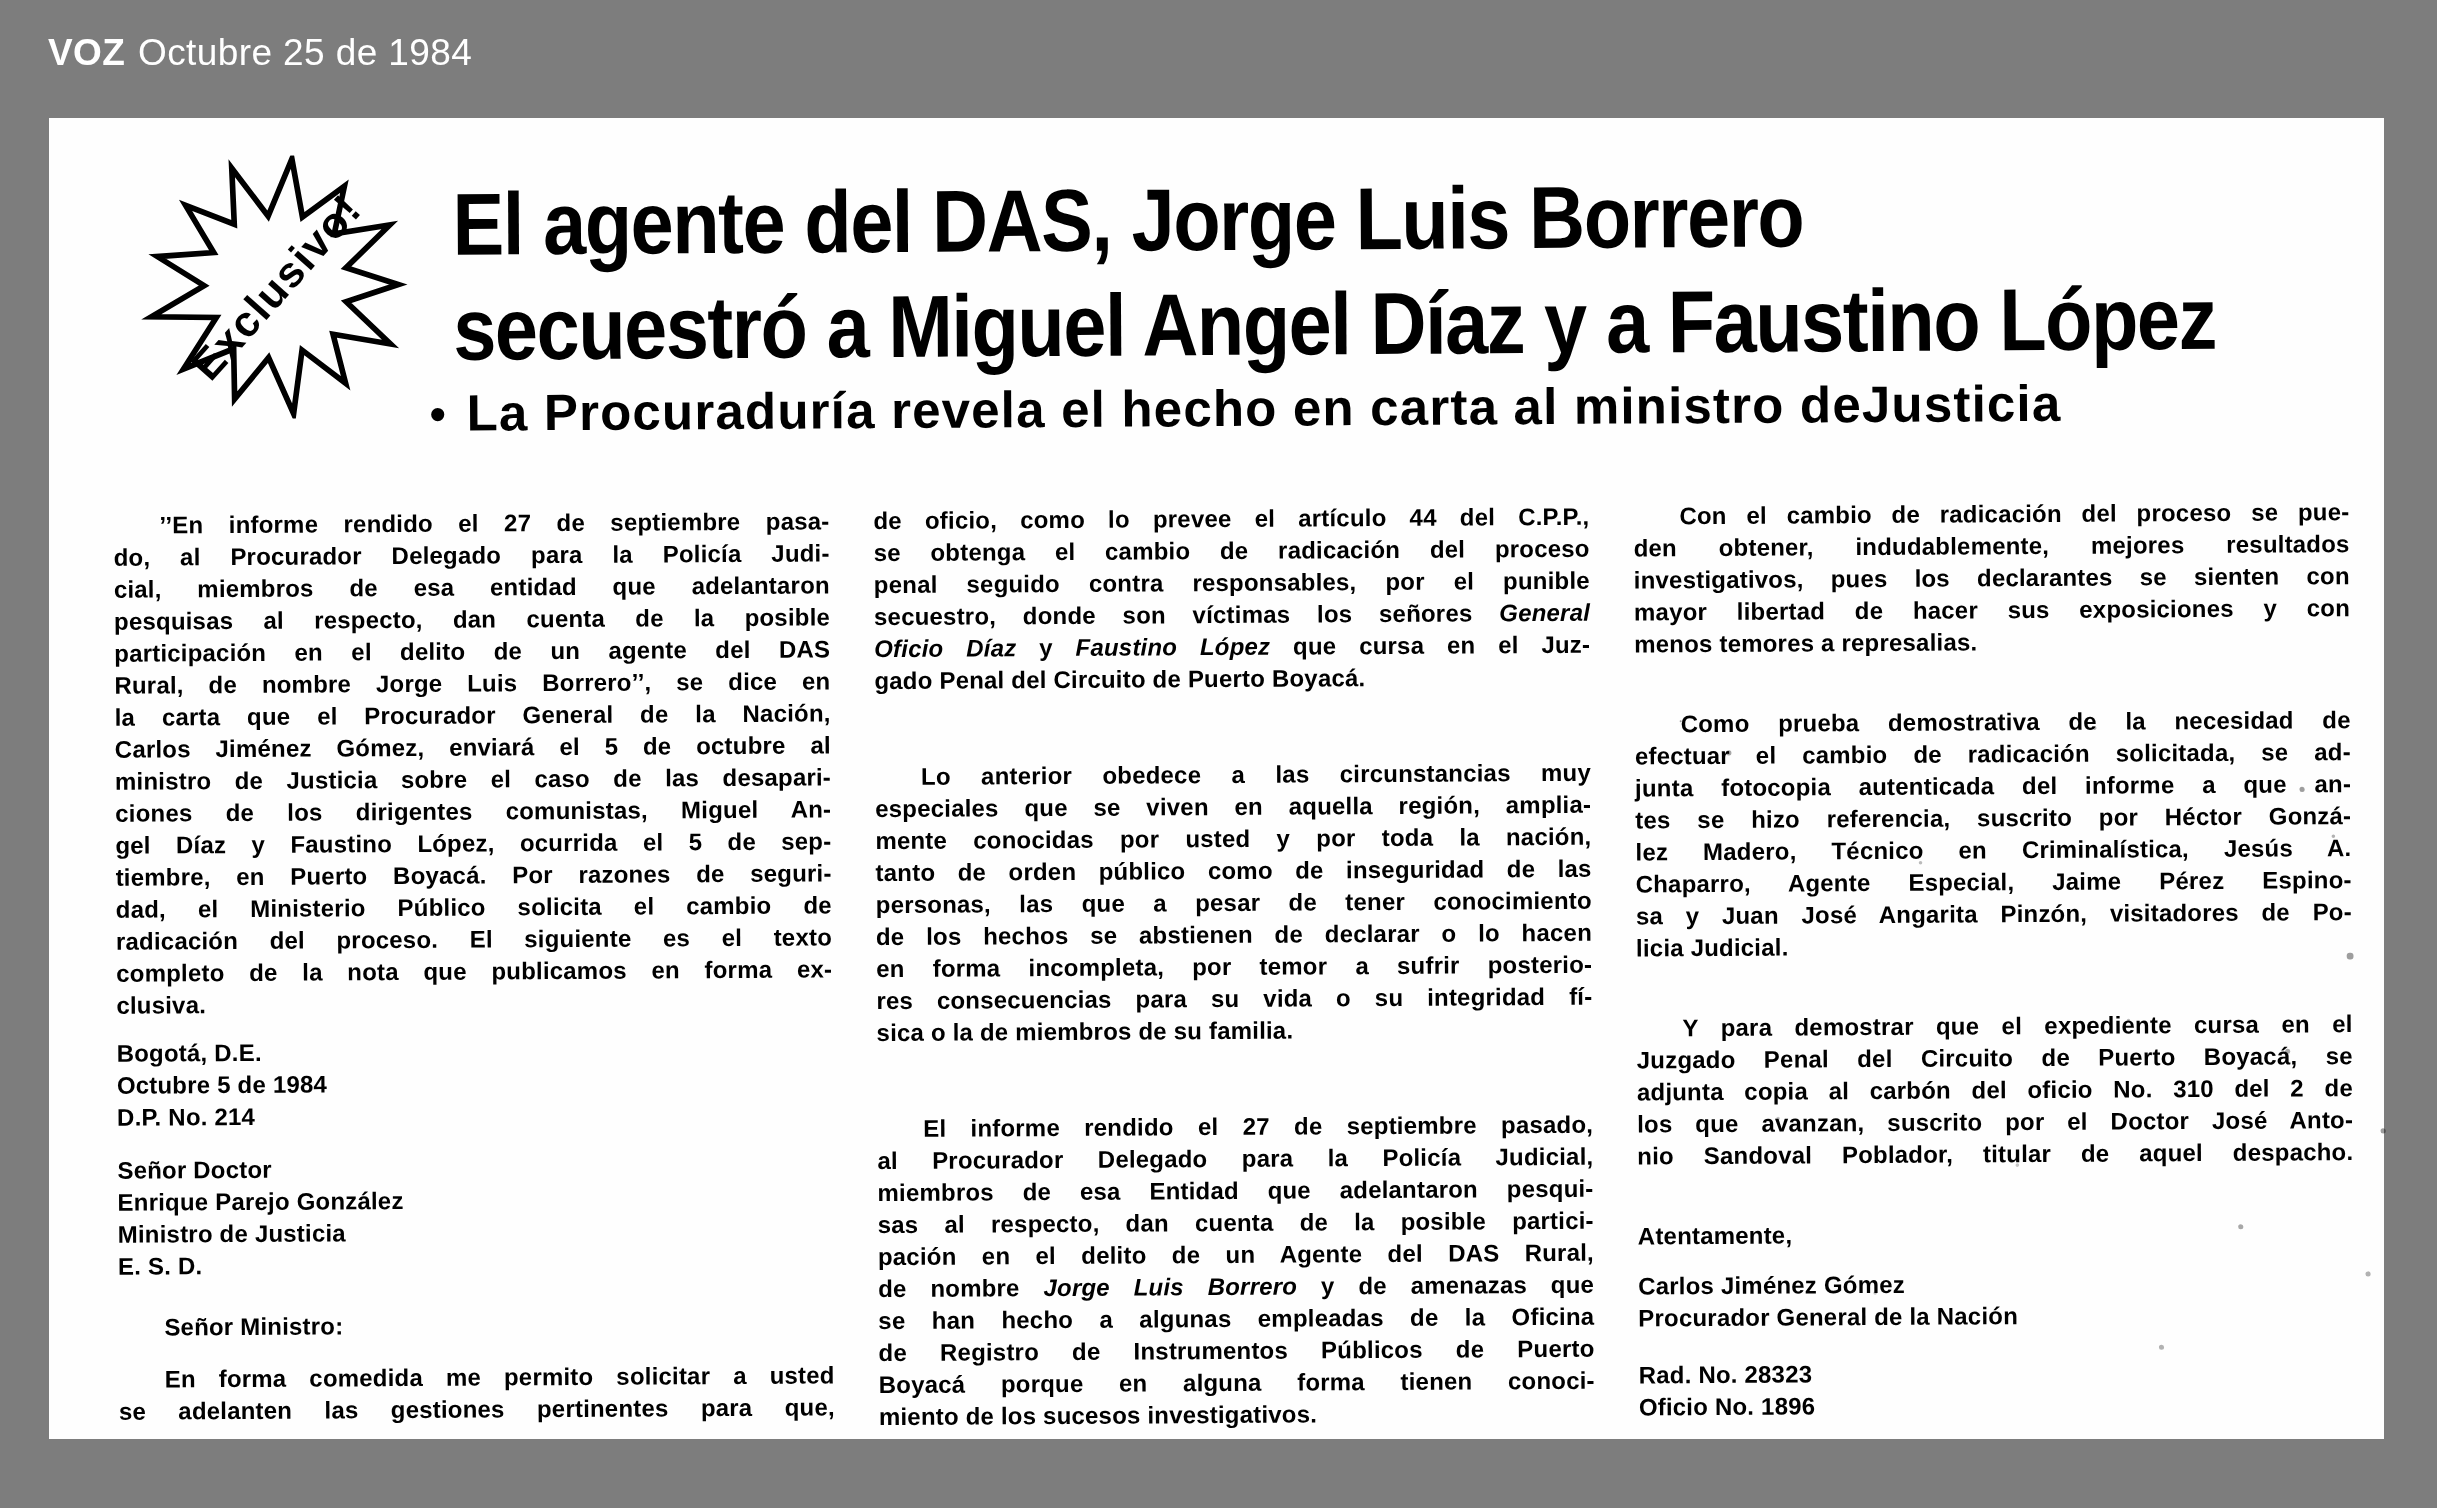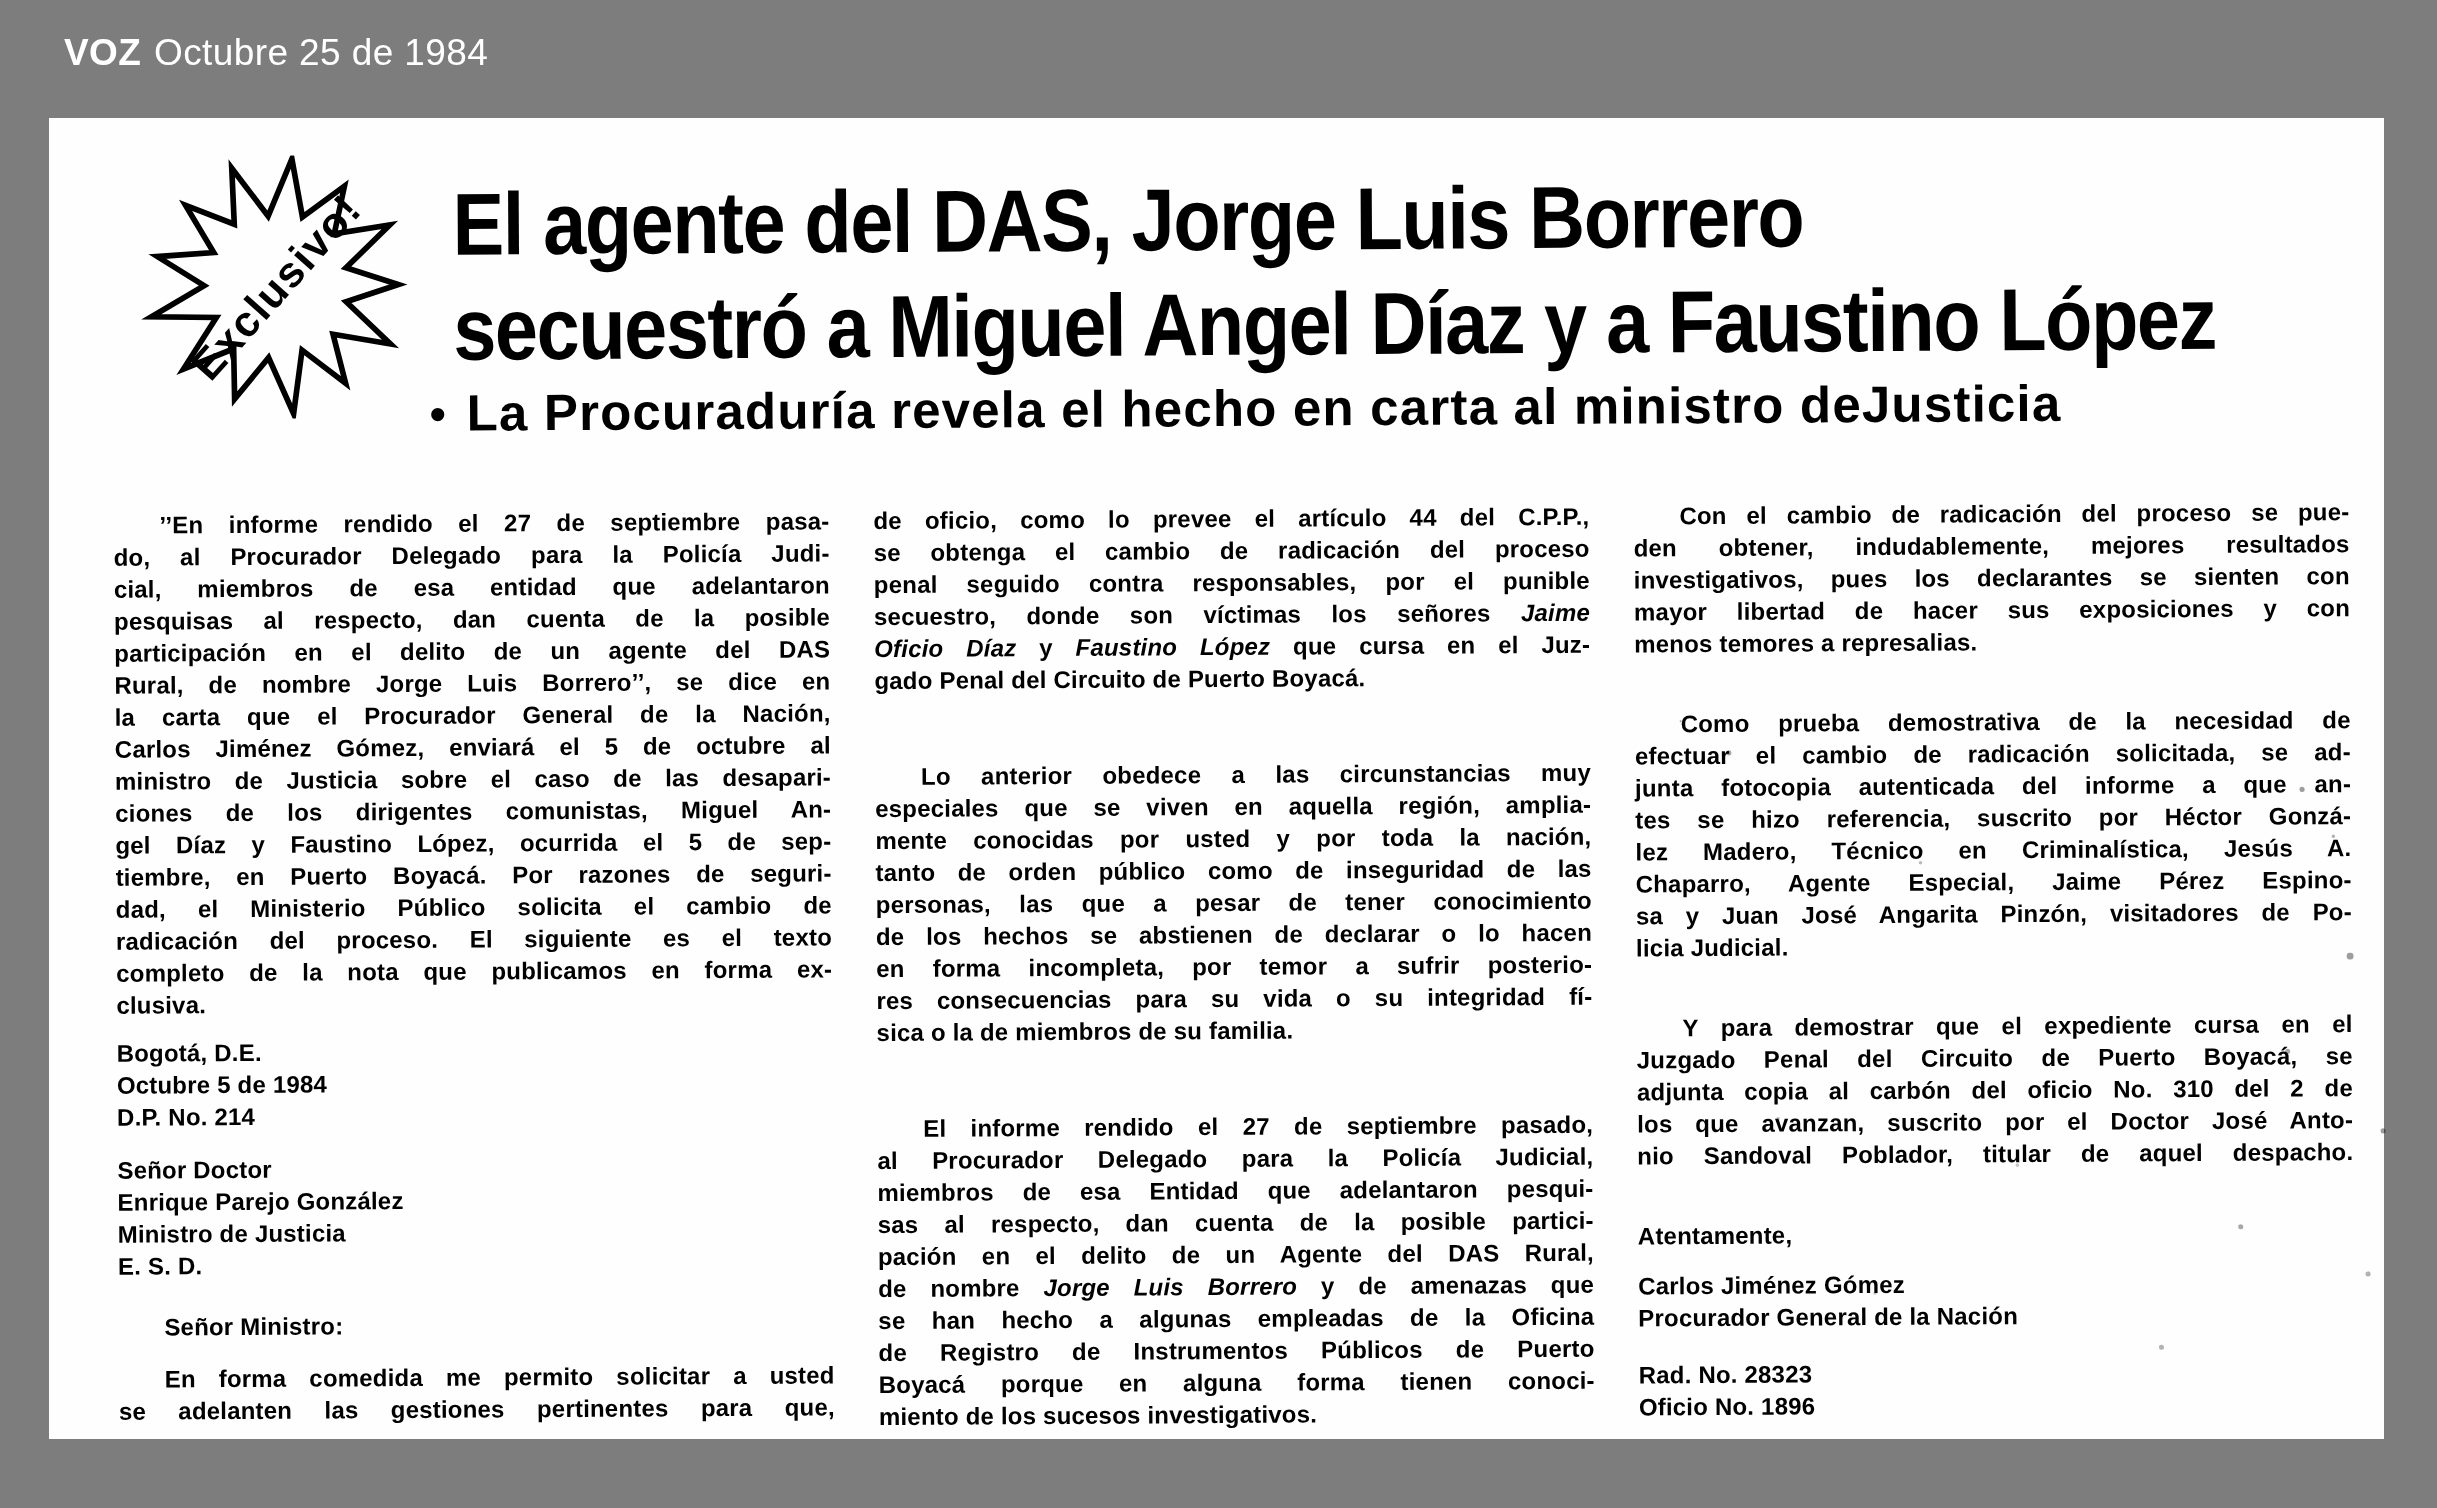--- a/index.html
+++ b/index.html
@@ -6,21 +6,21 @@
   html,body{margin:0;padding:0;}
   body{
     width:2438px;height:1509px;
     background:#7d7d7d;
     position:relative;
     overflow:hidden;
     font-family:"Liberation Sans", sans-serif;
     -webkit-font-smoothing:antialiased;
   }
   .masthead{
-    position:absolute;left:64px;top:29px;
+    position:absolute;left:48px;top:29px;
     color:#ffffff;font-size:37px;line-height:48px;
     letter-spacing:0.4px;white-space:nowrap;
   }
   .masthead .brand{font-weight:700;margin-right:12.7px;}
   .masthead .date{font-weight:400;}
   .sheet{
     position:absolute;left:49px;top:118px;
     width:2335px;height:1321px;
     background:#fefefe;
   }
@@ -142,21 +142,21 @@
         <div class="block p" style="margin-top: 20.7px;">
           <div class="line just ind">En forma comedida me permito solicitar a usted</div>
           <div class="line just">se adelanten las gestiones pertinentes para que,</div>
         </div>
       </div>
     <div class="col col2">
         <div class="block p" style="margin-top: 0px;">
           <div class="line just">de oficio, como lo prevee el artículo 44 del C.P.P.,</div>
           <div class="line just">se obtenga el cambio de radicación del proceso</div>
           <div class="line just">penal seguido contra responsables, por el punible</div>
-          <div class="line just">secuestro, donde son víctimas los señores <i>Jaime</i></div>
+          <div class="line just">secuestro, donde son víctimas los señores <i>General</i></div>
           <div class="line just"><i>Oficio Díaz</i> y <i>Faustino López</i> que cursa en el Juz-</div>
           <div class="line rag">gado Penal del Circuito de Puerto Boyacá.</div>
         </div>
         <div class="block p" style="margin-top: 64px;">
           <div class="line just ind">Lo anterior obedece a las circunstancias muy</div>
           <div class="line just">especiales que se viven en aquella región, amplia-</div>
           <div class="line just">mente conocidas por usted y por toda la nación,</div>
           <div class="line just">tanto de orden público como de inseguridad de las</div>
           <div class="line just">personas, las que a pesar de tener conocimiento</div>
           <div class="line just">de los hechos se abstienen de declarar o lo hacen</div>

